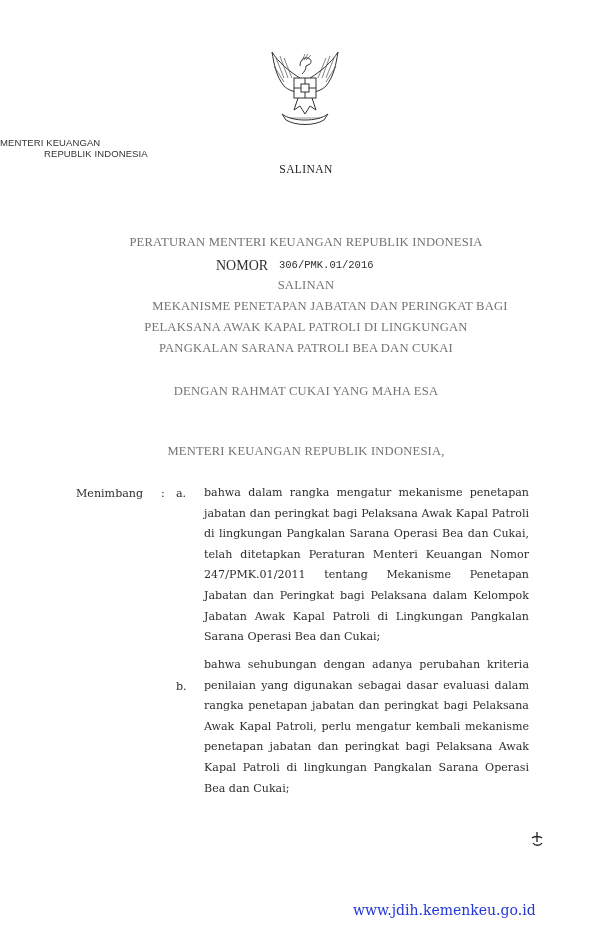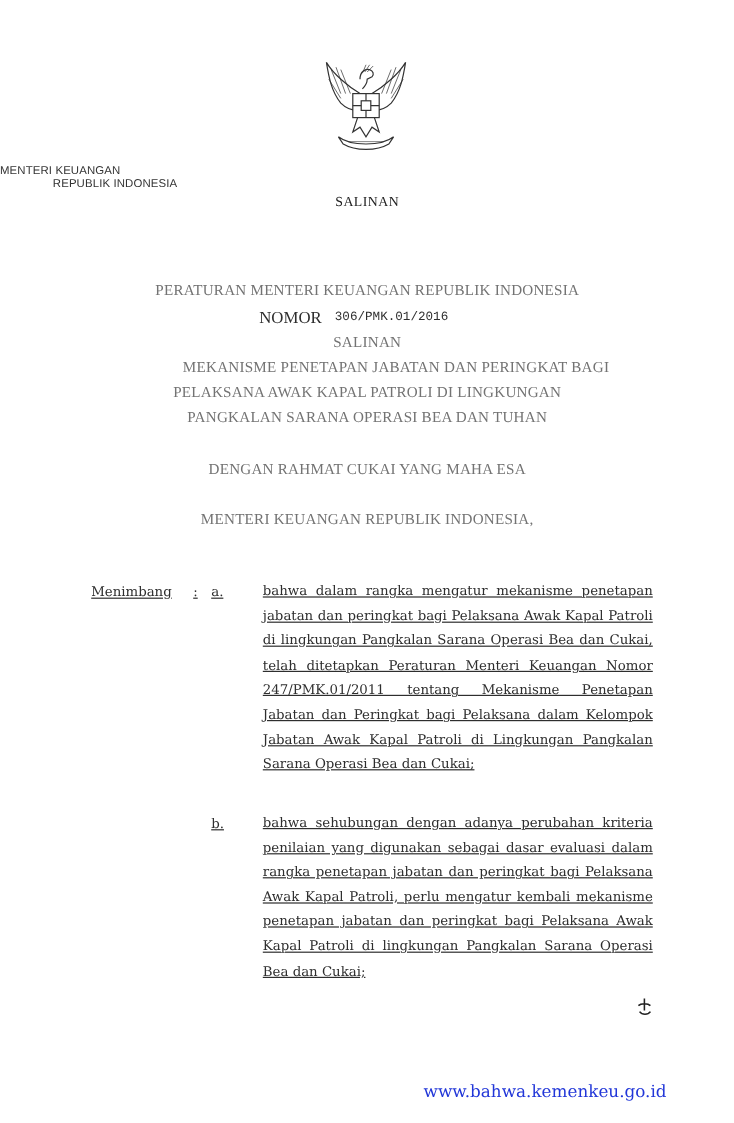--- a/index.html
+++ b/index.html
@@ -7,22 +7,22 @@
     width: 612px; height: 936px; background: #ffffff; position: relative; overflow: hidden;
     font-family: "DejaVu Serif", "Liberation Serif", serif; color: #2b2b2b;
   }
   .abs { position: absolute; }
   .emblem { left: 264px; top: 48px; width: 82px; height: 84px; }
   .org { left: 0; width: 612px; text-align: left; font-family: "Liberation Sans", sans-serif; font-size: 9.5px; color: #333; letter-spacing: 0.1px; }
   .salinan { left: 0; width: 612px; text-align: center; top: 163px; font-family: "Liberation Serif", serif; font-weight: normal; font-size: 11.5px; letter-spacing: 0.4px; color: #222; }
   .hline { left: 0; width: 612px; text-align: center; font-family: "Liberation Serif", serif; font-size: 12.6px; letter-spacing: 0.2px; color: #737373; }
   .nomor-label { left: 216px; top: 258px; font-family: "Liberation Serif", serif; font-size: 14px; color:#2e2e2e; }
   .nomor-val { left: 279px; top: 259px; font-family: "Liberation Mono", monospace; font-size: 10.5px; color:#2e2e2e; }
-  .body-text { font-family: "DejaVu Serif", serif; font-size: 11.1px; color: #2e2e2e; text-decoration: underline; }
-  .para { left: 204px; width: 325px; line-height: 20.6px; text-align: justify; margin-left: 15px; }
+  .body-text { font-family: "DejaVu Serif", serif; font-size: 11.1px; color: #2e2e2e; }
+  .para { left: 204px; width: 325px; line-height: 20.6px; text-align: justify; }
   .label-menimbang { left: 76px; top: 487px; }
   .colon { left: 161px; top: 487px; }
   .item-a { left: 176px; top: 487px; }
   .item-b { left: 176px; top: 680px; }
   .footer-url { left: 353px; top: 902px; font-family: "DejaVu Serif", serif; font-size: 14px; color: #2136d8; }
   .scribble { left: 380px; top: 925px; width: 210px; height: 6px; }
   .initial { left: 528px; top: 830px; width: 18px; height: 18px; }
 </style>
 </head>
 <body>
@@ -55,39 +55,39 @@
 <div class="abs org" style="top:137px;">MENTERI KEUANGAN</div>
 <div class="abs org" style="top:148px;padding-left:44px;">REPUBLIK INDONESIA</div>
 <div class="abs salinan">SALINAN</div>
 
 <div class="abs hline" style="top:235px;">PERATURAN MENTERI KEUANGAN REPUBLIK INDONESIA</div>
 <div class="abs nomor-label">NOMOR</div>
 <div class="abs nomor-val">306/PMK.01/2016</div>
 <div class="abs hline" style="top:278px;">SALINAN</div>
 <div class="abs hline" style="top:299px;padding-left:24px;">MEKANISME PENETAPAN JABATAN DAN PERINGKAT BAGI</div>
 <div class="abs hline" style="top:320px;">PELAKSANA AWAK KAPAL PATROLI DI LINGKUNGAN</div>
-<div class="abs hline" style="top:341px;">PANGKALAN SARANA OPERASI BEA DAN TUHAN</div>
+<div class="abs hline" style="top:341px;">PANGKALAN SARANA PATROLI BEA DAN CUKAI</div>
 
 <div class="abs hline" style="top:384px;">DENGAN RAHMAT CUKAI YANG MAHA ESA</div>
-<div class="abs hline" style="top:426px;">MENTERI KEUANGAN REPUBLIK INDONESIA,</div>
+<div class="abs hline" style="top:444px;">MENTERI KEUANGAN REPUBLIK INDONESIA,</div>
 
 <div class="abs body-text label-menimbang">Menimbang</div>
 <div class="abs body-text colon">:</div>
 
 <div class="abs body-text item-a">a.</div>
 <div class="abs body-text para" style="top:483px;">bahwa dalam rangka mengatur mekanisme penetapan jabatan dan peringkat bagi Pelaksana Awak Kapal Patroli di lingkungan Pangkalan Sarana Operasi Bea dan Cukai, telah ditetapkan Peraturan Menteri Keuangan Nomor 247/PMK.01/2011 tentang Mekanisme Penetapan Jabatan dan Peringkat bagi Pelaksana dalam Kelompok Jabatan Awak Kapal Patroli di Lingkungan Pangkalan Sarana Operasi Bea dan Cukai;</div>
 
 <div class="abs body-text item-b">b.</div>
-<div class="abs body-text para" style="top:676px;">bahwa sehubungan dengan adanya perubahan kriteria penilaian yang digunakan sebagai dasar evaluasi dalam rangka penetapan jabatan dan peringkat bagi Pelaksana Awak Kapal Patroli, perlu mengatur kembali mekanisme penetapan jabatan dan peringkat bagi Pelaksana Awak Kapal Patroli di lingkungan Pangkalan Sarana Operasi Bea dan Cukai;</div>
+<div class="abs body-text para" style="top:655px;">bahwa sehubungan dengan adanya perubahan kriteria penilaian yang digunakan sebagai dasar evaluasi dalam rangka penetapan jabatan dan peringkat bagi Pelaksana Awak Kapal Patroli, perlu mengatur kembali mekanisme penetapan jabatan dan peringkat bagi Pelaksana Awak Kapal Patroli di lingkungan Pangkalan Sarana Operasi Bea dan Cukai;</div>
 
 <div class="abs initial">
   <svg width="18" height="18" viewBox="0 0 18 18">
     <path d="M9 2 L9 12 M4 8 C6 6 12 6 14 8 M5 13 C7 16 12 16 14 13" fill="none" stroke="#222" stroke-width="1.3"></path>
   </svg>
 </div>
 
-<div class="abs footer-url">www.bahwa.kemenkeu.go.id</div>
+<div class="abs footer-url">www.jdih.kemenkeu.go.id</div>
 <div class="abs scribble">
   <svg width="210" height="6" viewBox="0 0 210 6">
     <path d="M0 4 C20 2 40 5 60 3 C80 2 100 4 120 3" fill="none" stroke="#444" stroke-width="0.8"></path>
     <path d="M130 3 L140 3 M150 3 L160 3 M175 3 L190 3" stroke="#bbb" stroke-width="0.8"></path>
   </svg>
 </div>
 
 </body></html>

